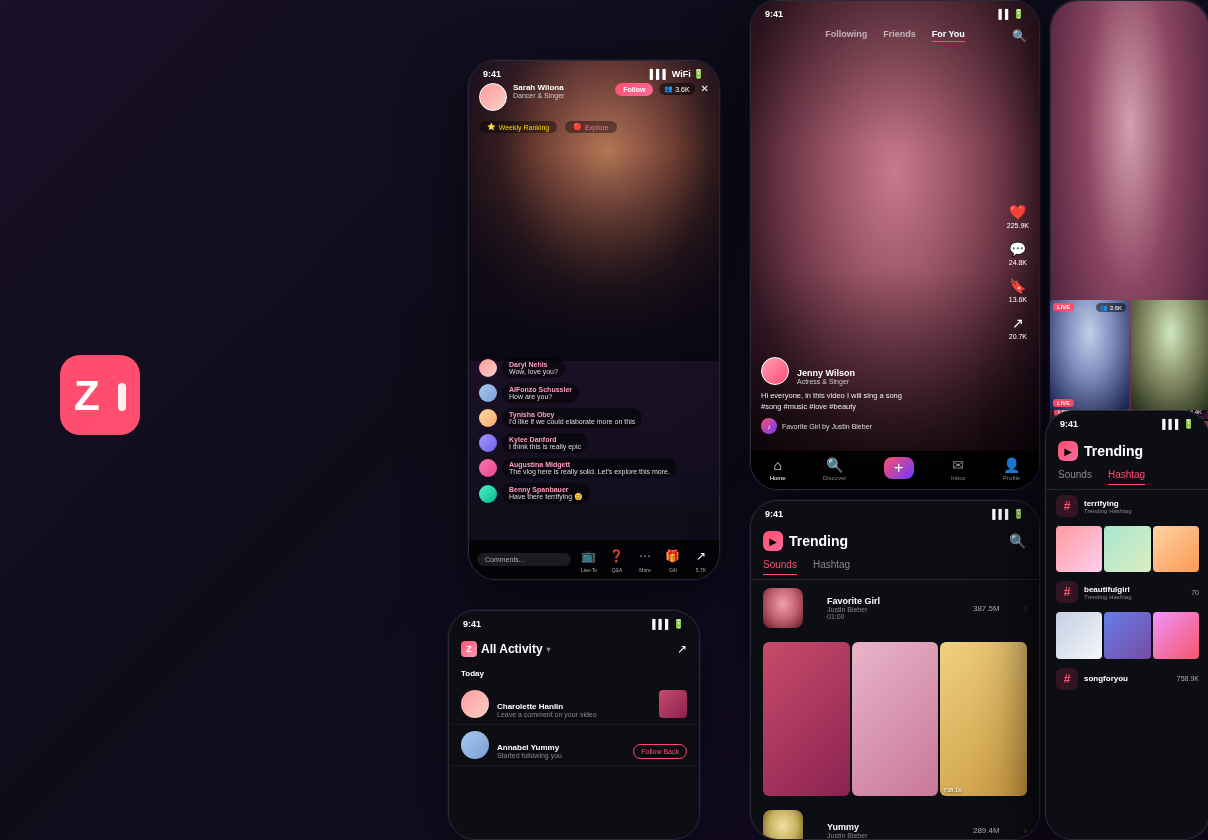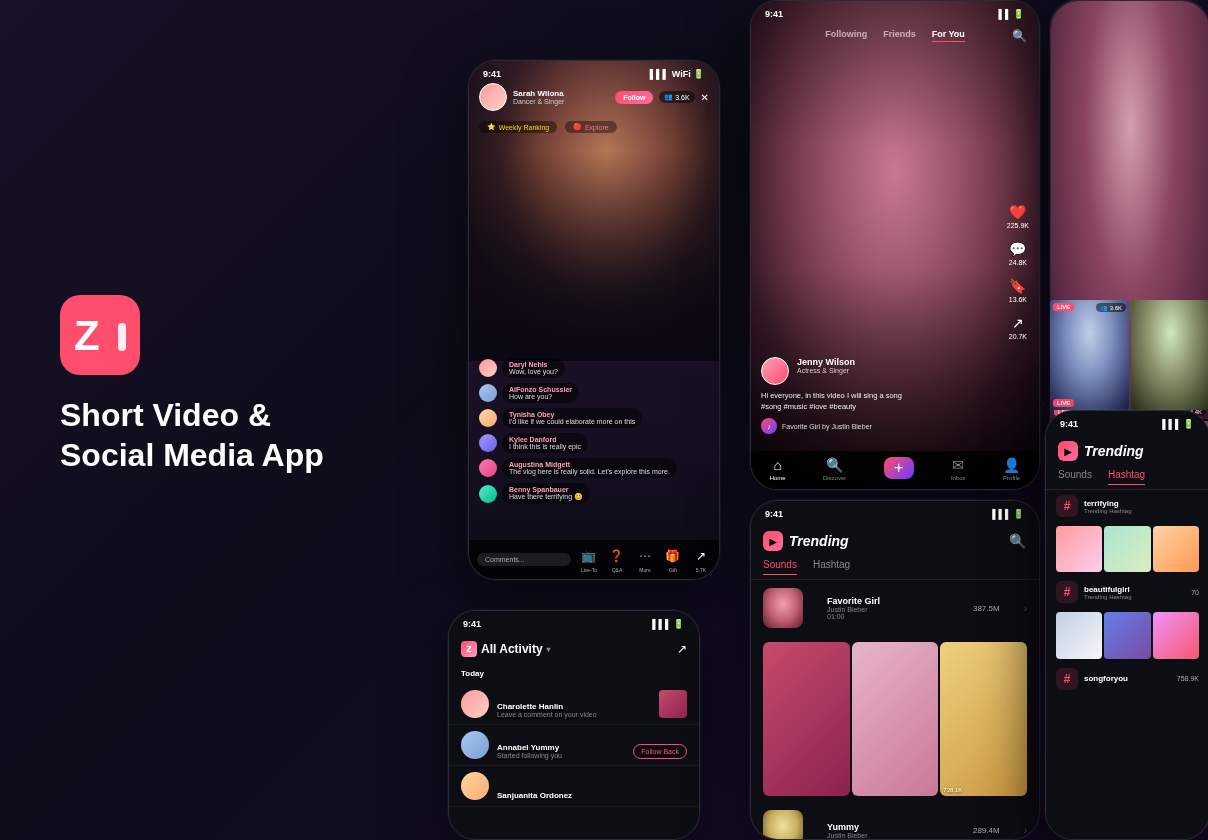--- a/index.html
+++ b/index.html
@@ -162,21 +162,21 @@
       top: 0; left: 0; right: 0; bottom: 0;
       background: linear-gradient(180deg, #3a2040 0%, #1a1025 60%, #0d0d18 100%);
     }
 
     .live-header {
       position: absolute;
       top: 22px;
       left: 10px;
       right: 10px;
       display: flex;
-      align-items: center;
+      align-items: flex-start;
       gap: 6px;
       z-index: 5;
     }
 
     .live-avatar {
       width: 28px;
       height: 28px;
       border-radius: 50%;
       background: linear-gradient(135deg, #ff6b9d, #ff4040);
       border: 1.5px solid #fff;
@@ -488,21 +488,21 @@
     .video-bottom {
       position: absolute;
       bottom: 55px;
       left: 10px;
       right: 40px;
       z-index: 10;
     }
 
     .video-user-row {
       display: flex;
-      align-items: flex-start;
+      align-items: flex-end;
       gap: 8px;
       margin-bottom: 6px;
     }
 
     .video-avatar {
       width: 28px;
       height: 28px;
       border-radius: 50%;
       border: 1.5px solid #fff;
       background: linear-gradient(135deg, #ff9fbb, #ff4d6d);
@@ -597,21 +597,21 @@
       width: 20px;
       height: 20px;
       background: linear-gradient(135deg, #ff4d6d, #ff6b9d);
       border-radius: 6px;
       display: flex;
       align-items: center;
       justify-content: center;
       font-size: 10px;
     }
 
-    .trending-title { font-size: 14px; font-weight: 700; color: #fff; font-style: italic; }
+    .trending-title { font-size: 14px; font-weight: 700; color: #fff; }
 
     .trending-tabs {
       display: flex;
       gap: 16px;
       padding: 4px 12px;
       border-bottom: 1px solid rgba(255,255,255,0.1);
     }
 
     .trending-tab {
       font-size: 10px;
@@ -793,21 +793,20 @@
       <text x="14" y="55" font-size="42" font-weight="900" fill="white" font-family="Arial">Z</text>
       <rect x="58" y="28" width="8" height="28" rx="4" fill="white" opacity="0.9"></rect>
       <defs>
         <linearGradient id="logoGrad" x1="0" y1="0" x2="80" y2="80">
           <stop offset="0%" stop-color="#ff4d6d"></stop>
           <stop offset="100%" stop-color="#ff6b9d"></stop>
         </linearGradient>
       </defs>
     </svg>
 
-    <div class="tagline">Short Video &amp;<br>Social Media App</div>
   </div>
 
 </div>
 
 <div class="phone-container phone1">
   <div class="phone-frame">
     <div class="phone-screen">
       <div class="live-bg"></div>
 
       <div class="portrait-area">
@@ -954,27 +953,20 @@
 
       <div class="activity-item">
         <div class="act-avatar av2"></div>
         <div class="act-info">
           <div class="act-name">Annabel Yummy</div>
           <div class="act-desc">Started following you</div>
         </div>
         <button class="follow-back-btn">Follow Back</button>
       </div>
 
-      <div class="activity-item">
-        <div class="act-avatar av3"></div>
-        <div class="act-info">
-          <div class="act-name">Sanjuanita Ordonez</div>
-          <div class="act-desc"></div>
-        </div>
-      </div>
     </div>
   </div>
 </div>
 
 <div class="phone-container phone3">
   <div class="phone-frame">
     <div class="phone-screen video-screen">
       <div class="video-person"></div>
       <div class="video-overlay"></div>
 

